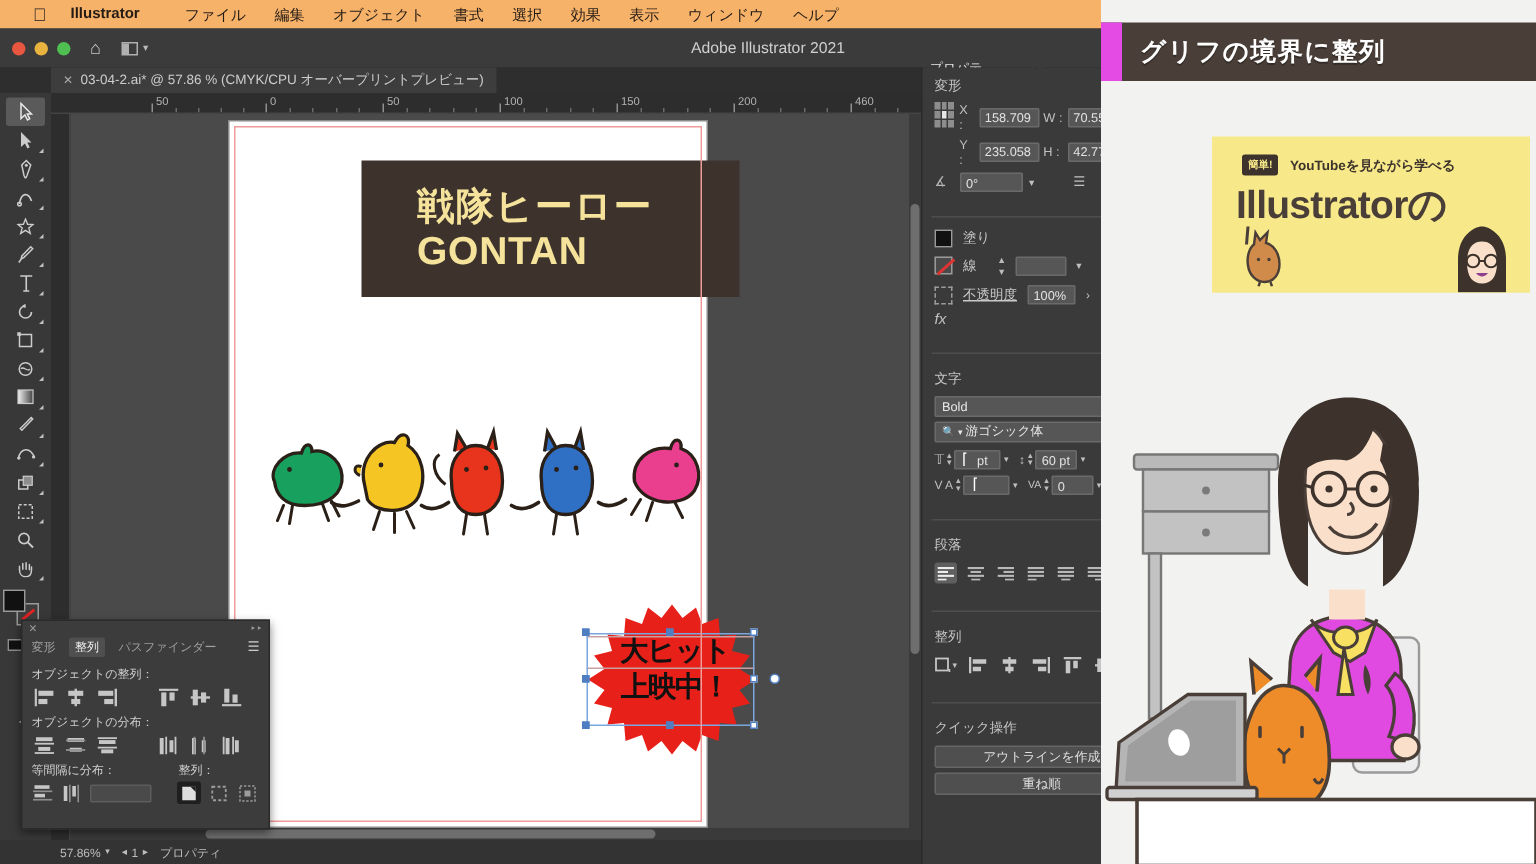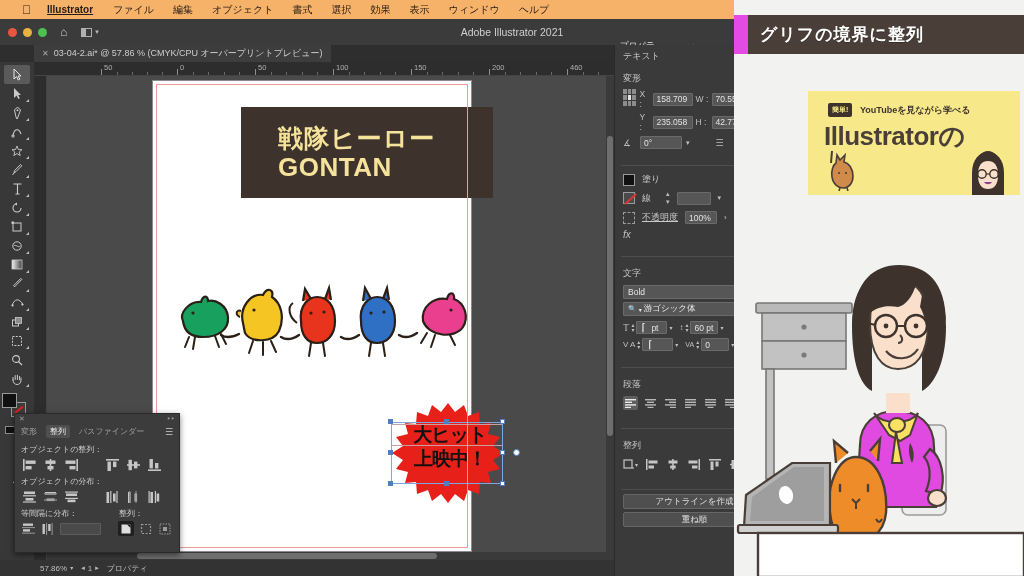--- a/index.html
+++ b/index.html
@@ -12,21 +12,21 @@
   #app { position: relative; width: 1024px; height: 576px; overflow: hidden; }
 
   
   .macbar {
     position: absolute; top: 0; left: 0; width: 1024px; height: 19px;
     background: #f7b26a;
     display: flex; align-items: center; gap: 0px;
     font-size: 10px; color: #241c15; padding-left: 22px;
   }
   .macbar .apple { font-size: 12px; margin-right: 16px; color:#1a1a1a; }
-  .macbar .appname { font-weight: bold; margin-right: 20px; font-size: 10px; text-decoration: underline;}
+  .macbar .appname { font-weight: bold; margin-right: 30px; font-size: 10px;}
   .macbar .mi { margin-right: 19px; font-size: 10px; white-space: nowrap; }
 
   
   .titlebar {
     position: absolute; top: 19px; left: 0; width: 1024px; height: 26px;
     background: #3b3b3b; display: flex; align-items: center;
   }
   .traffic { display: flex; gap: 6px; margin-left: 8px; }
   .dot { width: 9px; height: 9px; border-radius: 50%; }
   .dot.r { background: #e8563f; } .dot.y { background: #e8b33f; } .dot.g { background: #4fbf52; }
@@ -570,21 +570,20 @@
 
     <div class="scrollv">
         <span class="thumb"></span>
       </div>
     <div class="scrollh">
         <span class="thumb"></span>
       </div>
   </div>
 
   <div class="props">
-    <div class="sec-title">テキスト</div>
 
     <div class="hdr">変形</div>
     <div class="row" style="padding-top:2px;align-items:flex-start">
       <div class="ref-grid">
         <i></i>
           <i></i>
           <i></i>
           <i></i>
           <i class="on"></i>
           <i></i>
@@ -813,20 +812,21 @@
           <svg width="12" height="11">
             <rect x="0" y="9.5" width="12" height="1.5" fill="#c6c6c6"></rect>
             <rect x="1.5" y="0.5" width="3" height="8.5" fill="#c6c6c6"></rect>
             <rect x="6.5" y="3.5" width="3" height="5.5" fill="#c6c6c6"></rect>
           </svg>
         </span>
     </div>
     <div class="dots3">⋯</div>
     <div class="divider"></div>
 
+    <div class="hdr">クイック操作</div>
     <div class="qbtn">アウトラインを作成</div>
     <div class="qbtn">重ね順</div>
   </div>
 
   <div class="alignpanel">
     <div class="ap-top">
       <span>✕</span>
       <span>‣‣</span>
     </div>
     <div class="ap-tabs">

